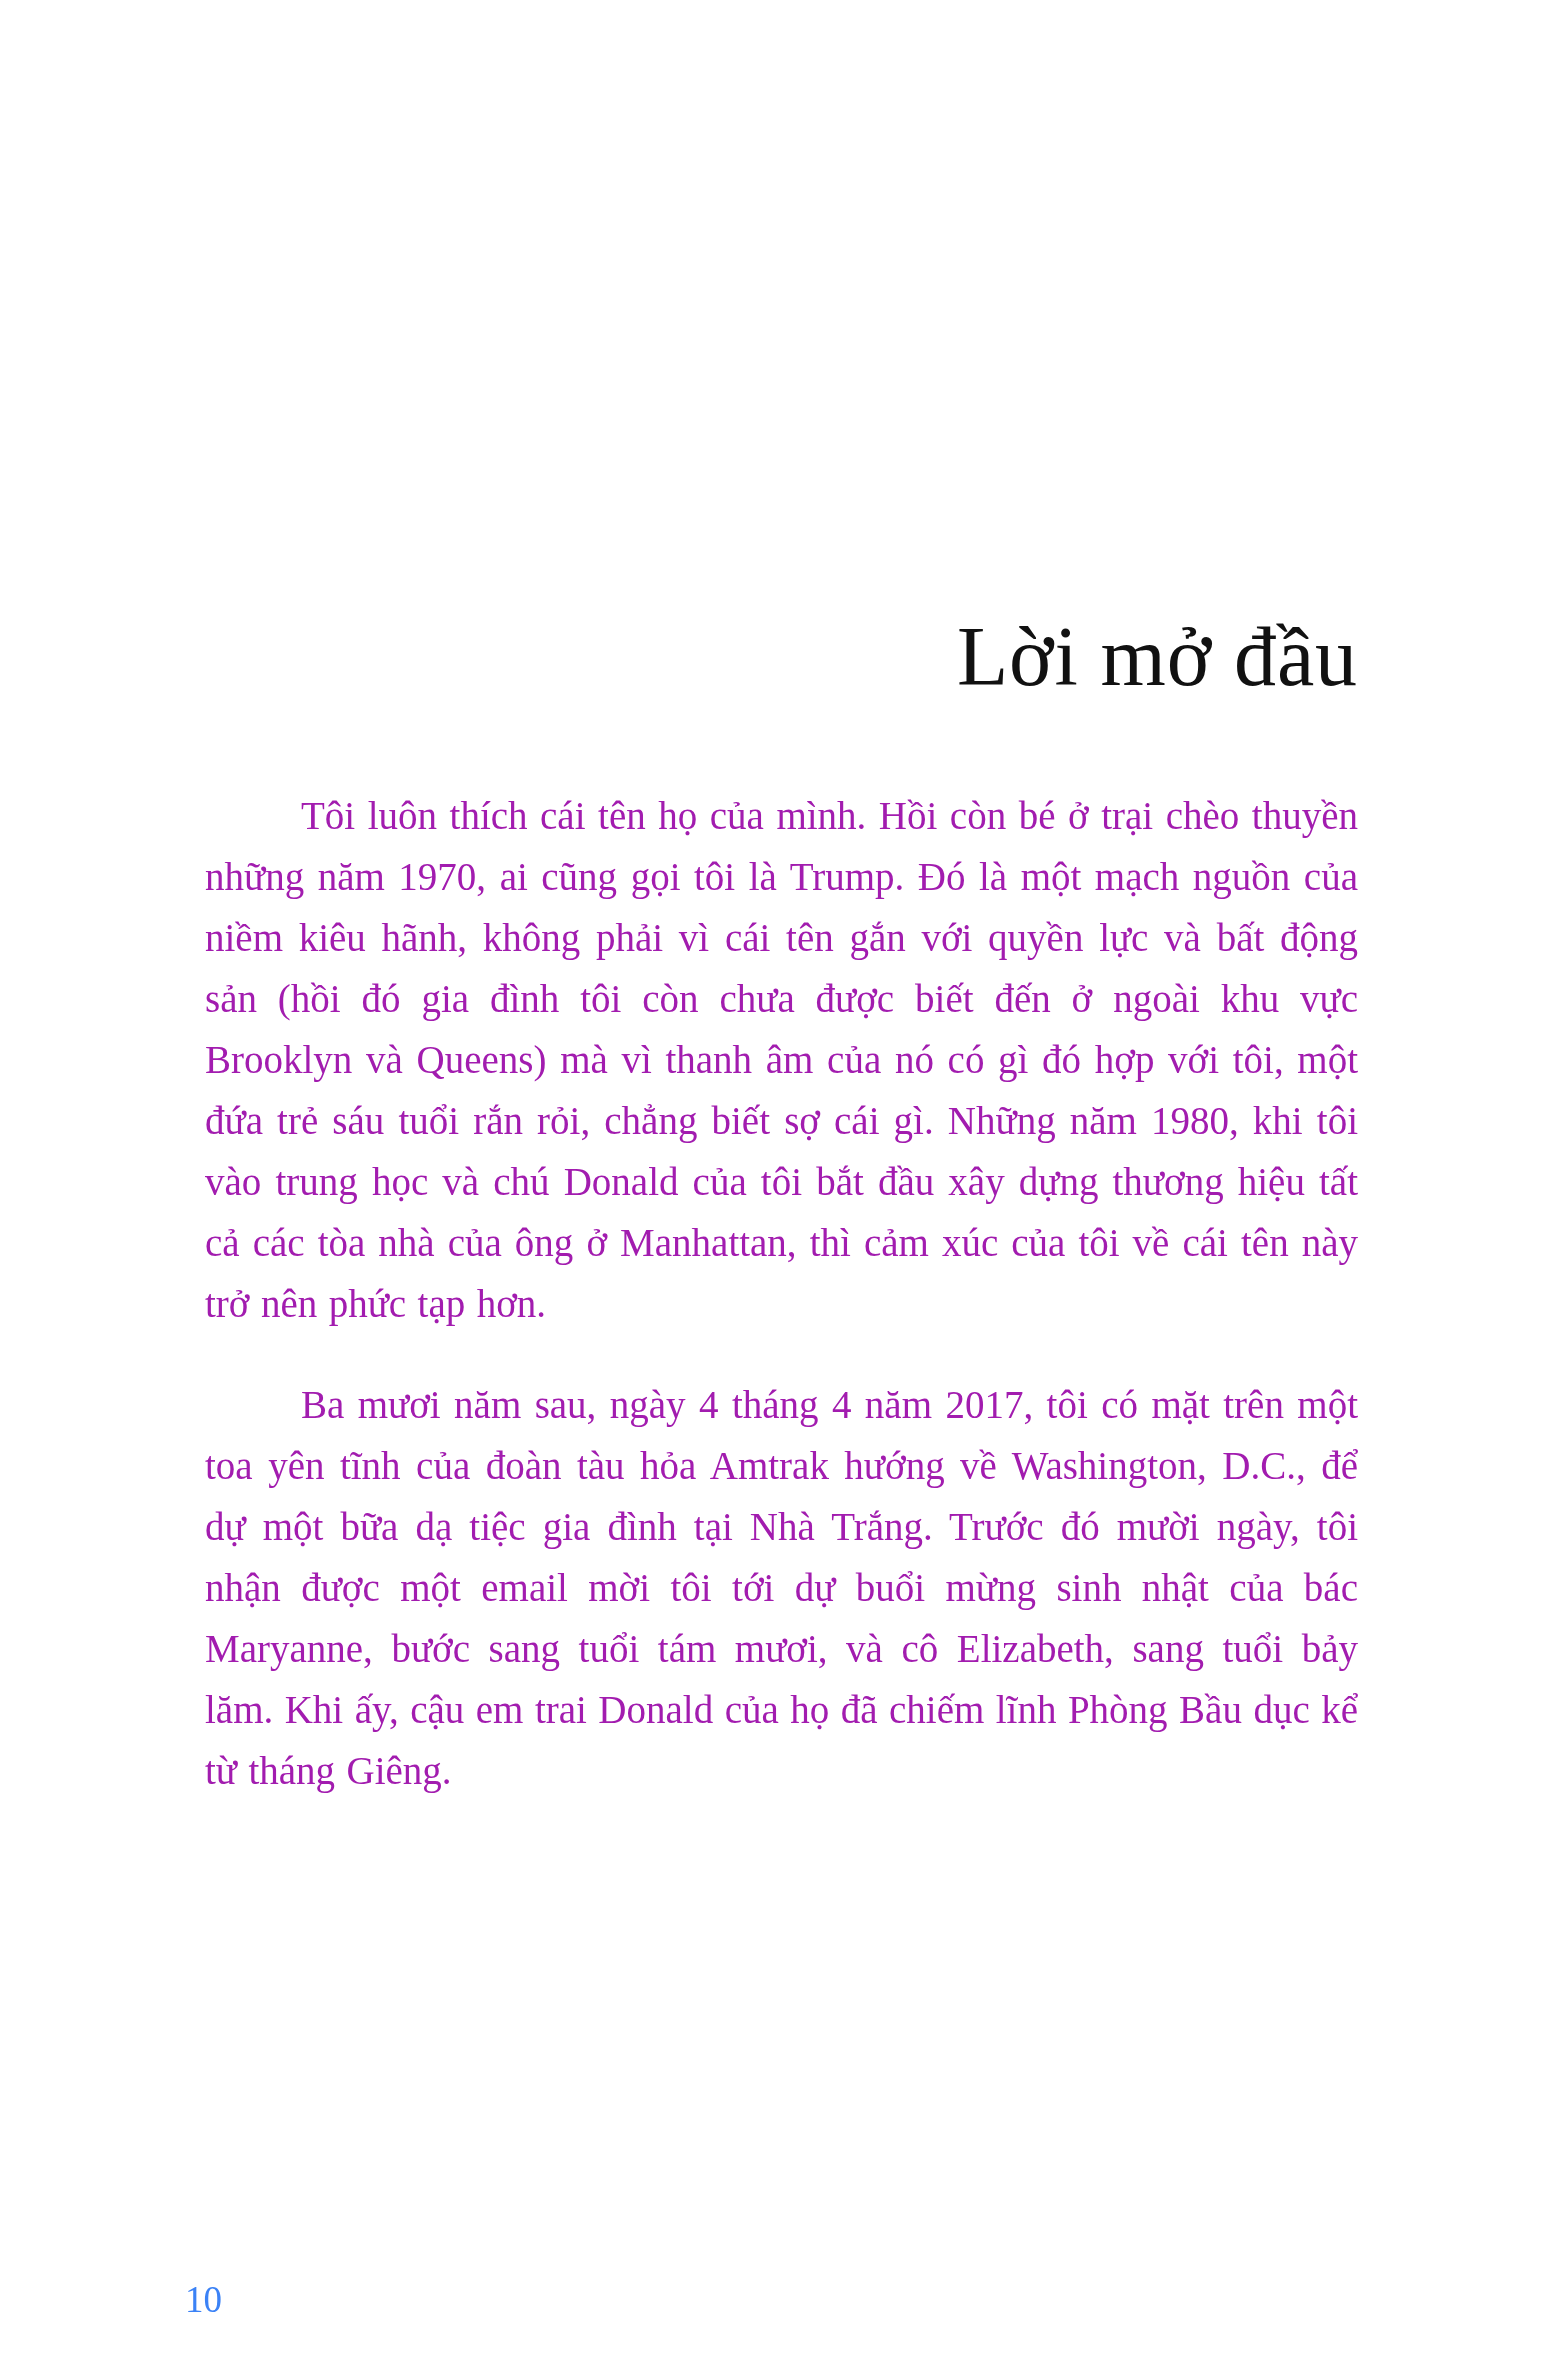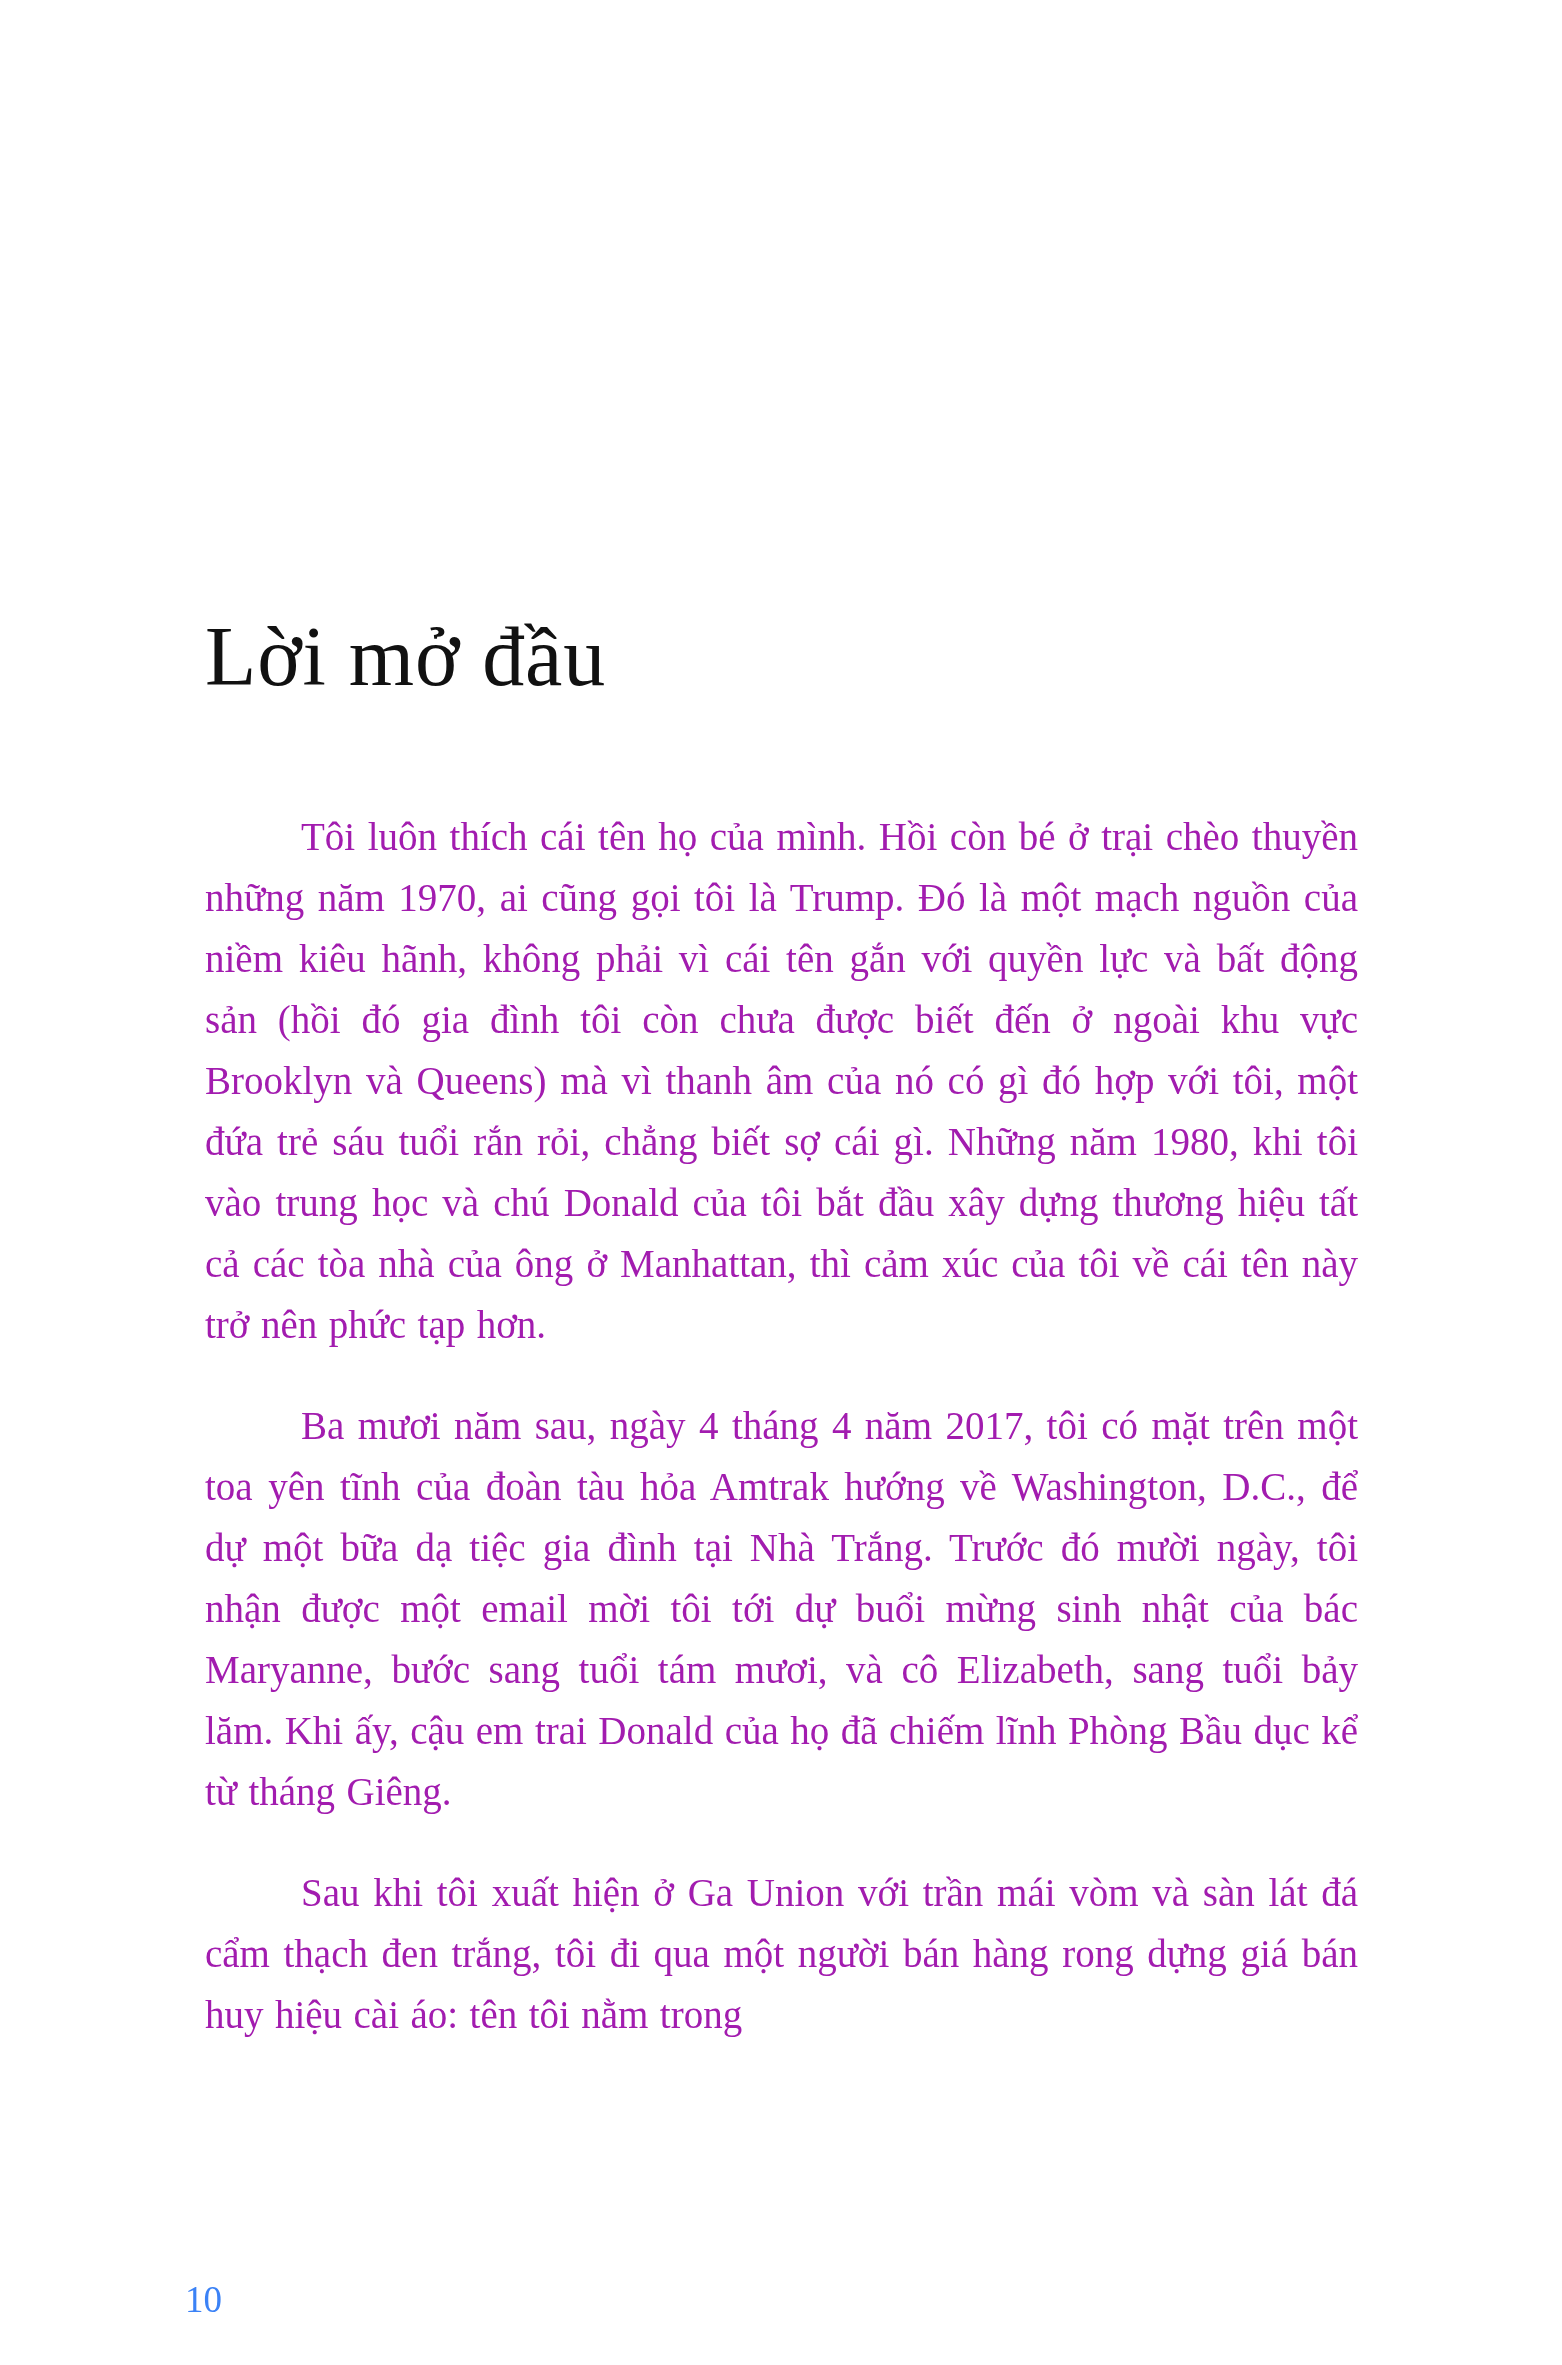--- a/index.html
+++ b/index.html
@@ -18,24 +18,24 @@
     color: #1a1a1a;
   }
 
   .content {
     padding: 609px 205px 0 205px;
   }
 
   .chapter-title {
     font-size: 84px;
     font-weight: 400;
-    text-align: left;
+    text-align: right;
     line-height: 1.15;
     color: #111111;
-    margin-bottom: 100px;
+    margin-bottom: 79px;
     letter-spacing: 0.9px;
   }
 
   .body-text p {
     font-size: 39px;
     line-height: 61px;
     text-align: justify;
     text-indent: 96px;
     color: #a21caf;
     margin-bottom: 40px;
@@ -54,19 +54,18 @@
 </head>
 <body>
 
 <div class="book-page">
   <div class="content">
     <h1 class="chapter-title">Lời mở đầu</h1>
 
     <div class="body-text">
       <p>Tôi luôn thích cái tên họ của mình. Hồi còn bé ở trại chèo thuyền những năm 1970, ai cũng gọi tôi là Trump. Đó là một mạch nguồn của niềm kiêu hãnh, không phải vì cái tên gắn với quyền lực và bất động sản (hồi đó gia đình tôi còn chưa được biết đến ở ngoài khu vực Brooklyn và Queens) mà vì thanh âm của nó có gì đó hợp với tôi, một đứa trẻ sáu tuổi rắn rỏi, chẳng biết sợ cái gì. Những năm 1980, khi tôi vào trung học và chú Donald của tôi bắt đầu xây dựng thương hiệu tất cả các tòa nhà của ông ở Manhattan, thì cảm xúc của tôi về cái tên này trở nên phức tạp hơn.</p>
       <p>Ba mươi năm sau, ngày 4 tháng 4 năm 2017, tôi có mặt trên một toa yên tĩnh của đoàn tàu hỏa Amtrak hướng về Washington, D.C., để dự một bữa dạ tiệc gia đình tại Nhà Trắng. Trước đó mười ngày, tôi nhận được một email mời tôi tới dự buổi mừng sinh nhật của bác Maryanne, bước sang tuổi tám mươi, và cô Elizabeth, sang tuổi bảy lăm. Khi ấy, cậu em trai Donald của họ đã chiếm lĩnh Phòng Bầu dục kể từ tháng Giêng.</p>
-      <p>Sau khi tôi xuất hiện ở Ga Union với trần mái vòm và sàn lát đá cẩm thạch đen trắng, tôi đi qua một người bán hàng rong dựng giá bán huy hiệu cài áo: tên tôi nằm trong</p>
     </div>
   </div>
 
   <div class="page-number">10</div>
 </div>
 
 
 </body></html>

